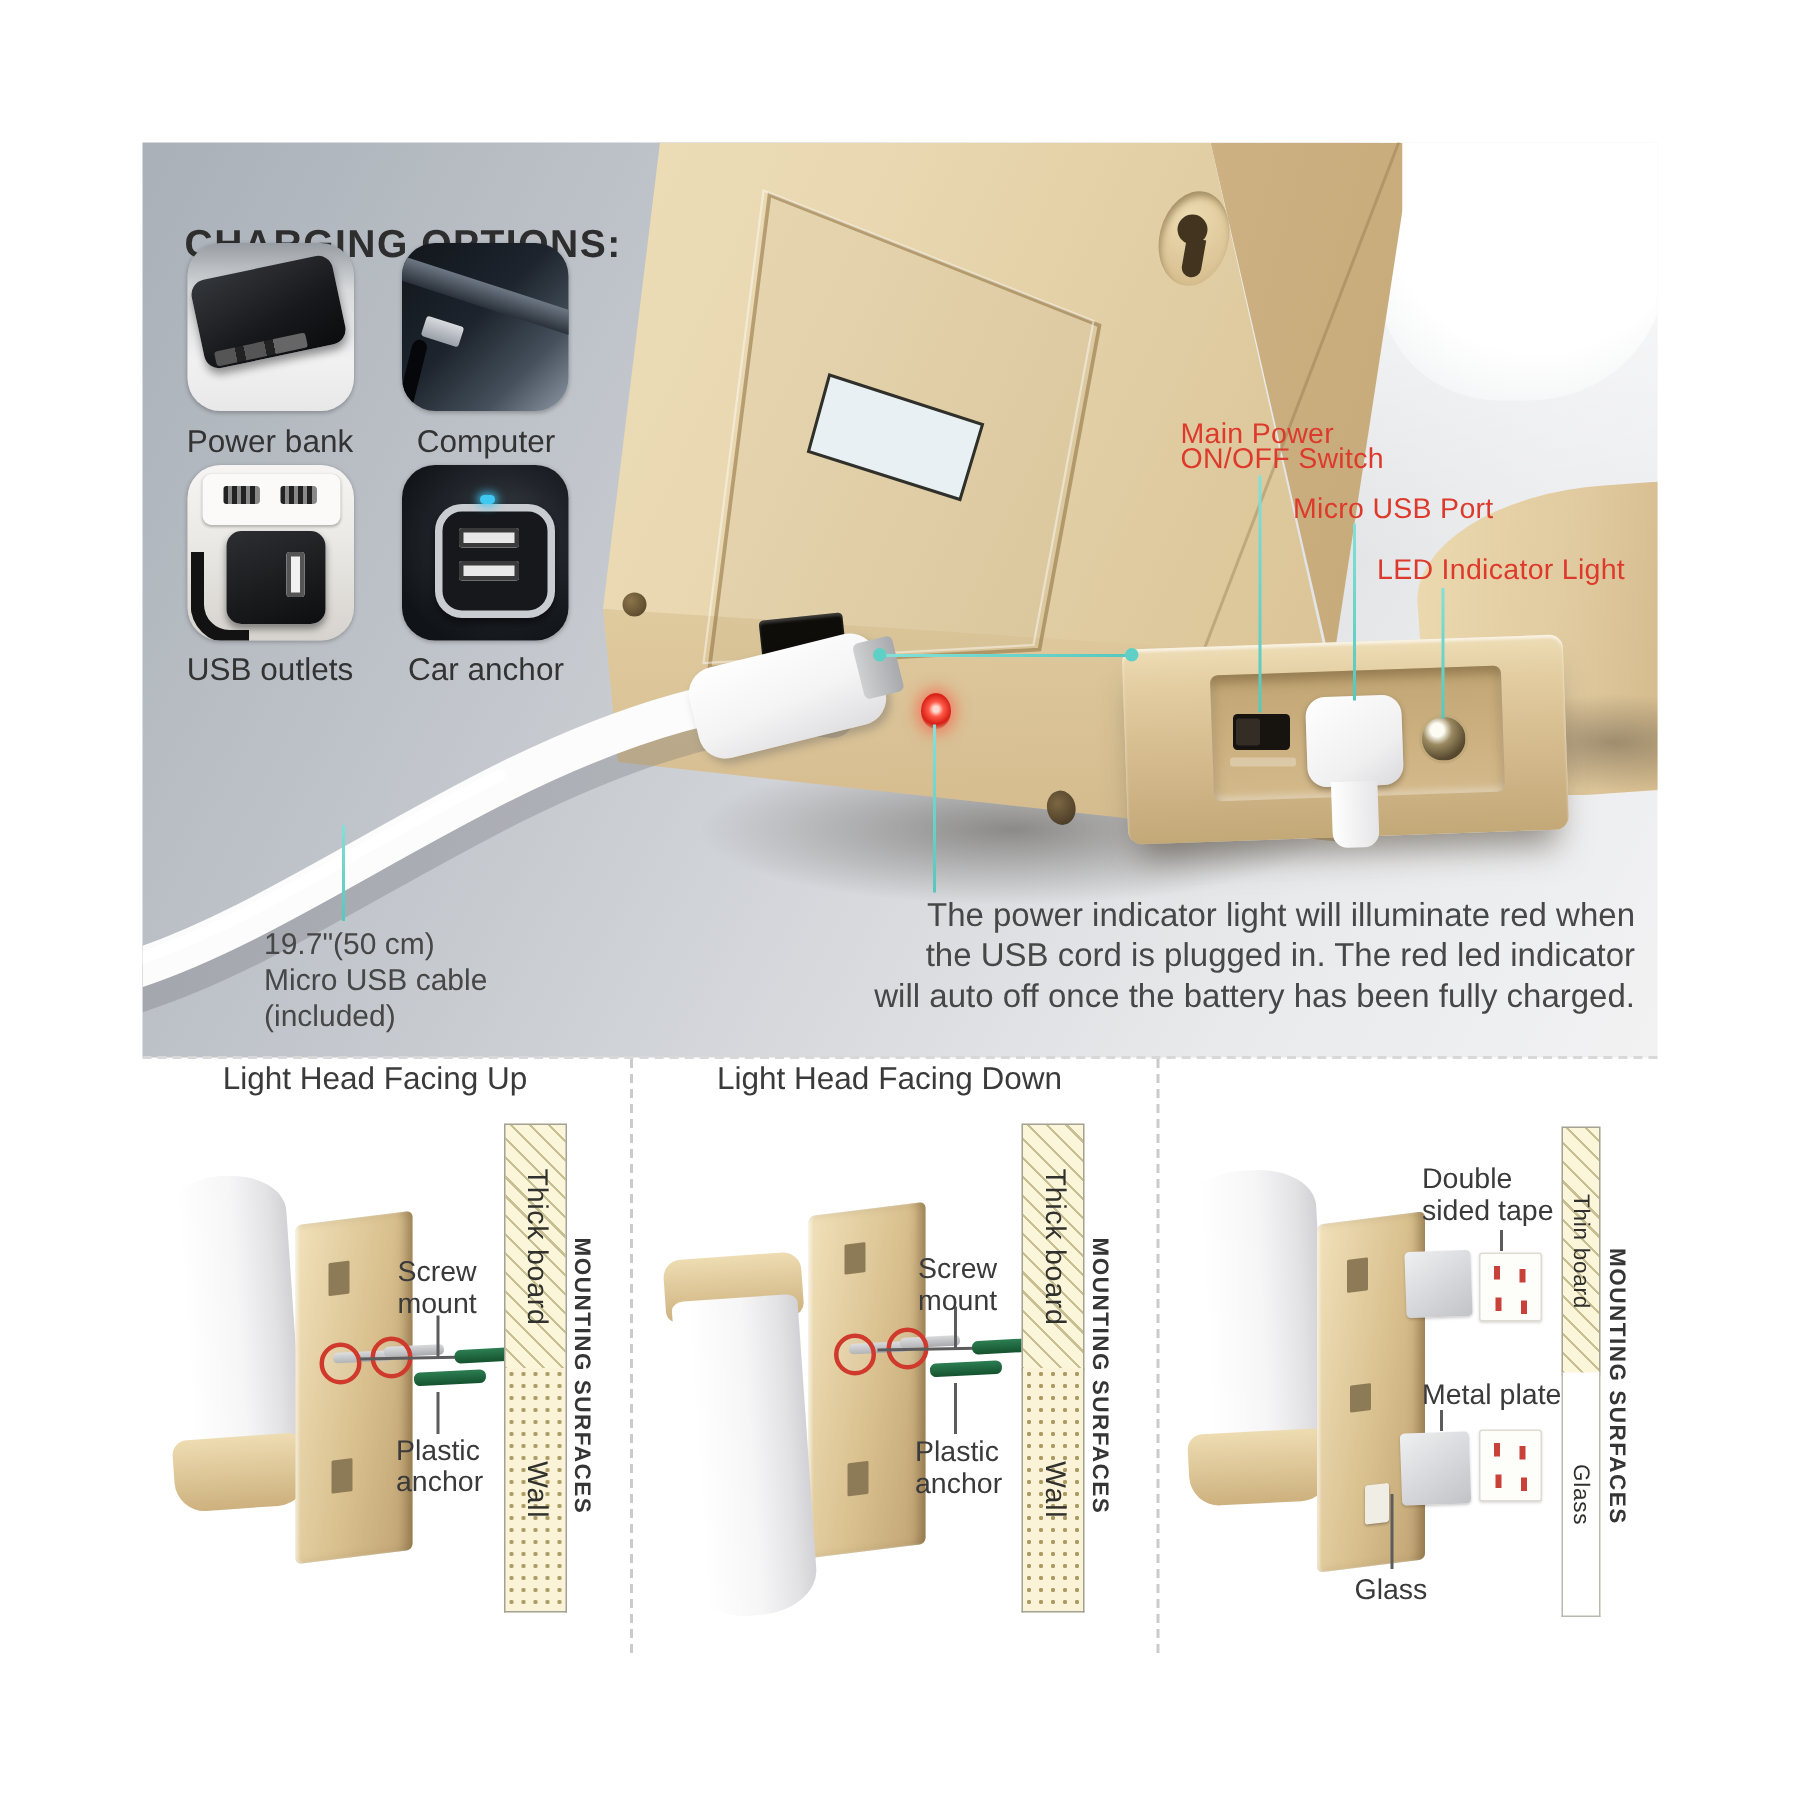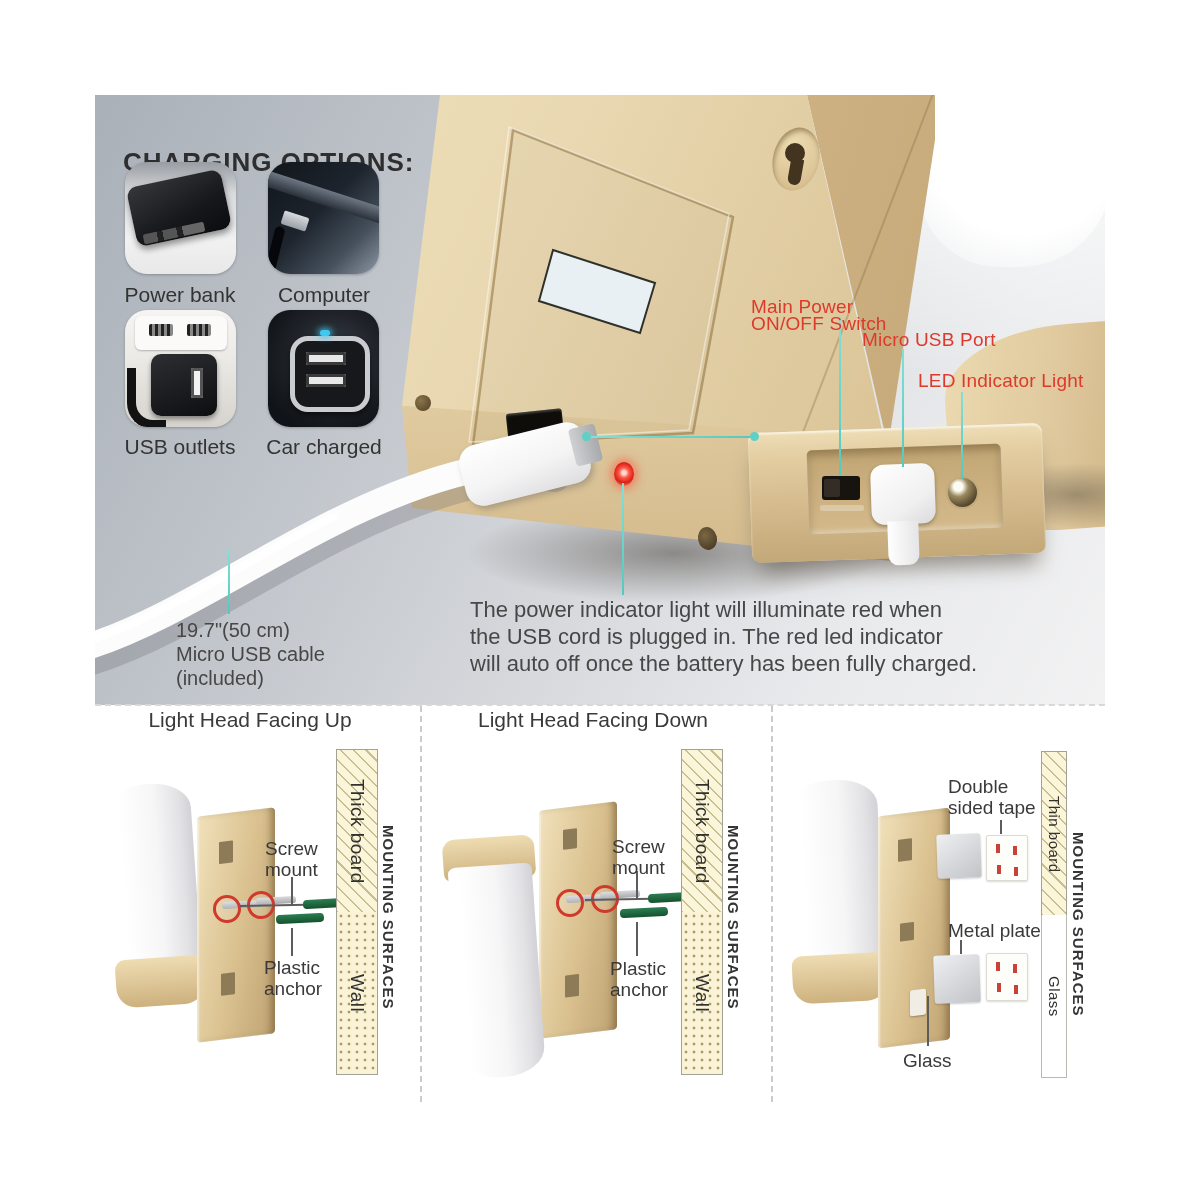--- a/index.html
+++ b/index.html
@@ -168,21 +168,21 @@
 
     <div class="abs tealh" style="left:492px;top:341px;width:168px;"></div>
     <div class="abs tdot" style="left:487px;top:337px;"></div>
     <div class="abs tdot" style="left:655px;top:337px;"></div>
     <div class="abs tealv" style="left:527px;top:388px;height:112px;"></div>
     <div class="abs tealv" style="left:744px;top:222px;height:158px;"></div>
     <div class="abs tealv" style="left:807px;top:254px;height:118px;"></div>
     <div class="abs tealv" style="left:866px;top:297px;height:87px;"></div>
     <div class="abs tealv" style="left:133px;top:455px;height:64px;"></div>
 
-    <div class="abs callout" style="left:656px;top:186px;width:210px;margin-top:17px;">
+    <div class="abs callout" style="left:692px;top:186px;width:210px;">
       <div>Main Power</div>
       <div>ON/OFF Switch</div>
     </div>
     <div class="abs callout" style="left:767px;top:236px;">Micro USB Port</div>
     <div class="abs callout" style="left:823px;top:277px;">LED Indicator Light</div>
 
     <div class="abs co-title" style="left:28px;top:14px;margin-top:38px;">CHARGING OPTIONS:</div>
 
     <div class="abs tile" style="left:30px;top:67px;background:linear-gradient(180deg,#989da3 0%,#d8dadc 28%,#f1f1f2 70%,#e8e8e9 100%);">
       <div class="abs" style="left:6px;top:16px;width:96px;height:60px;border-radius:10px;transform:rotate(-12deg);background:linear-gradient(160deg,#34373b 0%,#17181b 60%,#0b0c0e 100%);box-shadow:0 4px 6px rgba(0,0,0,.4);"></div>
@@ -204,29 +204,29 @@
     <div class="abs tile" style="left:173px;top:215px;background:radial-gradient(circle at 60% 42%,#3d434b 0%,#21252b 45%,#101317 80%);height:117px;">
       <div class="abs" style="left:22px;top:26px;width:70px;height:66px;border-radius:18px;border:5px solid #c9ccd1;background:#16181c;box-shadow:0 3px 6px rgba(0,0,0,.6);"></div>
       <div class="abs" style="left:52px;top:20px;width:10px;height:6px;border-radius:3px;background:#3fc8f2;box-shadow:0 0 6px 2px rgba(63,200,242,.8);"></div>
       <div class="abs" style="left:38px;top:42px;width:40px;height:13px;background:#e8e8e8;border-radius:2px;box-shadow:inset 0 0 0 3px #3a3a3a;"></div>
       <div class="abs" style="left:38px;top:64px;width:40px;height:13px;background:#e8e8e8;border-radius:2px;box-shadow:inset 0 0 0 3px #3a3a3a;"></div>
     </div>
 
     <div class="abs tile-label" style="left:15px;top:188px;width:140px;">Power bank</div>
     <div class="abs tile-label" style="left:158px;top:188px;width:142px;">Computer</div>
     <div class="abs tile-label" style="left:15px;top:340px;width:140px;">USB outlets</div>
-    <div class="abs tile-label" style="left:158px;top:340px;width:142px;">Car charged</div>
+    <div class="abs tile-label" style="left:158px;top:340px;width:142px;">Car anchor</div>
 
     <div class="abs note" style="left:81px;top:523px;">
       <div>19.7"(50 cm)</div>
       <div>Micro USB cable</div>
       <div>(included)</div>
     </div>
 
-    <div class="abs desc" style="left:375px;top:501px;width:620px;">
+    <div class="abs desc" style="left:375px;top:501px;width:620px;text-align:right;">
       <div>The power indicator light will illuminate red when</div>
       <div>the USB cord is plugged in. The red led indicator</div>
       <div>will auto off once the battery has been fully charged.</div>
     </div>
   </div>
 
   <div class="abs dash-h" style="left:95px;top:704px;width:1010px;"></div>
   <div class="abs dash-v" style="left:420px;top:706px;height:396px;"></div>
   <div class="abs dash-v" style="left:771px;top:706px;height:396px;"></div>
 

